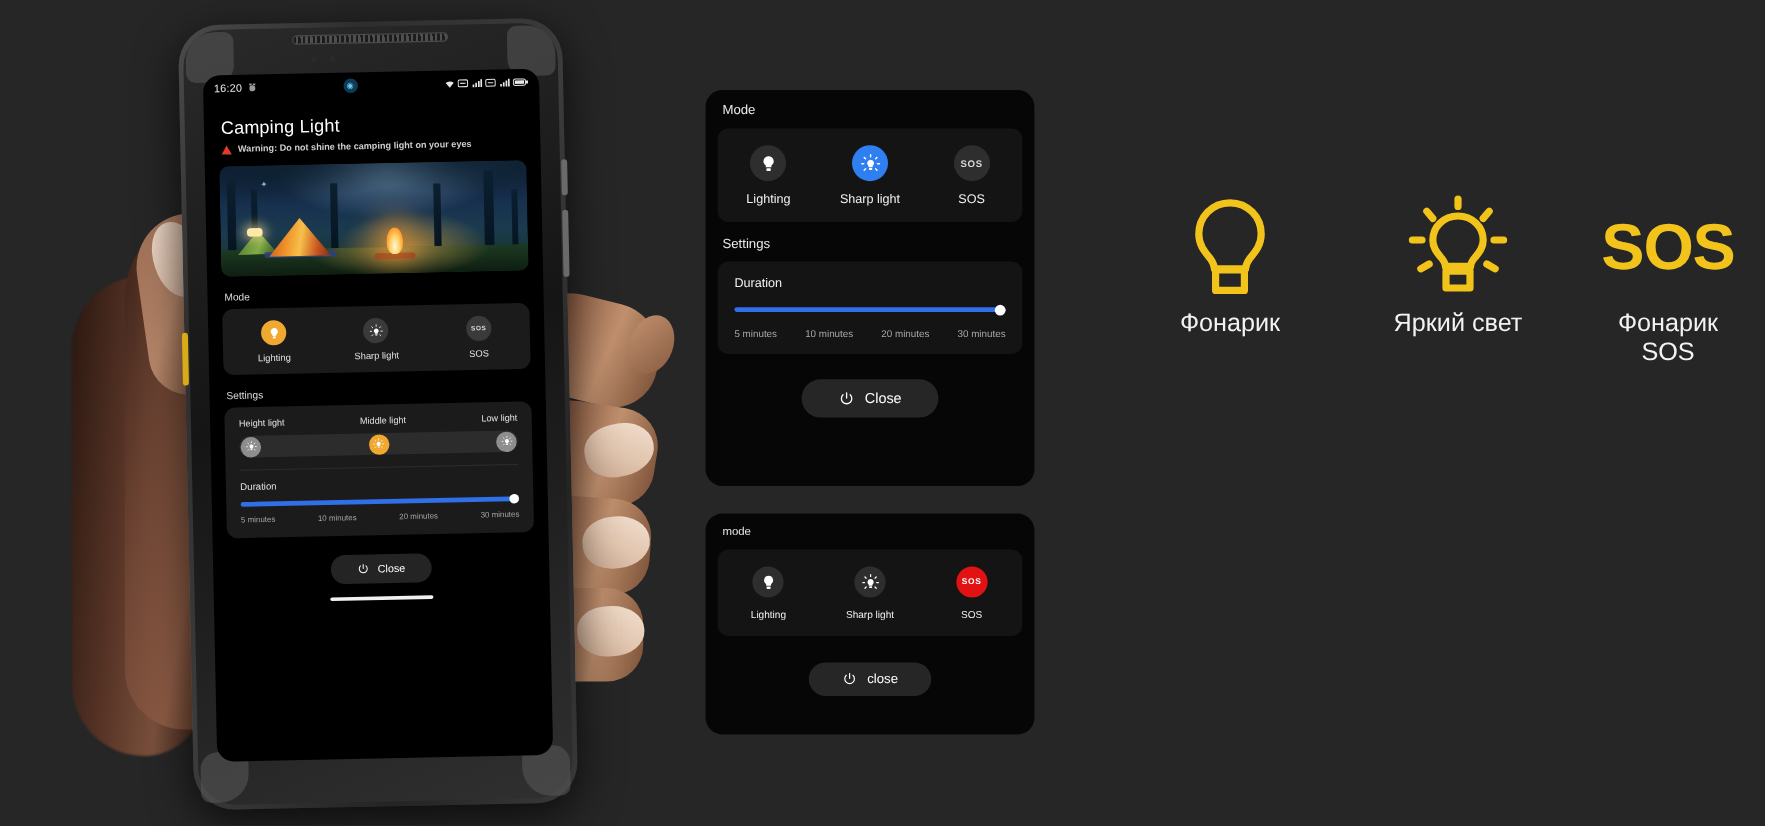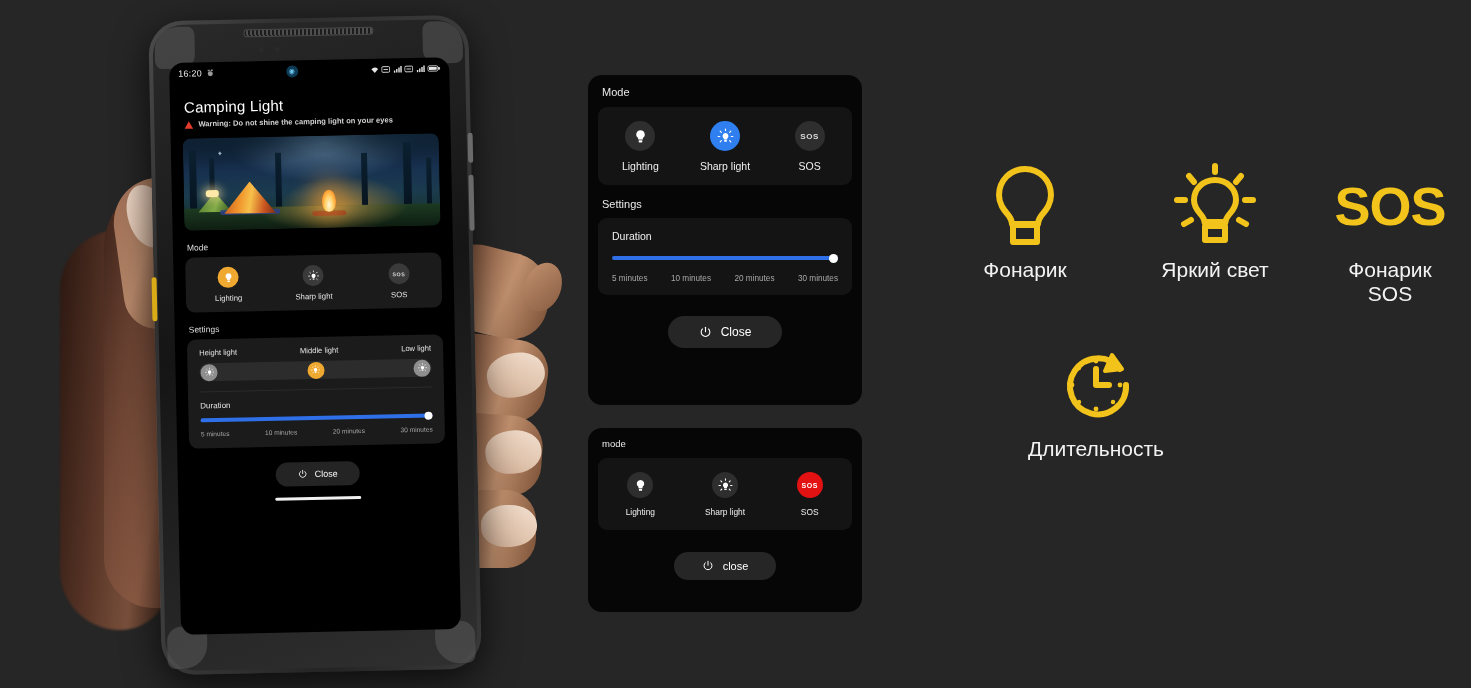--- a/index.html
+++ b/index.html
@@ -634,33 +634,16 @@
       <div class="legend-item">
         <div class="li-glyph">
           <span class="sos-big">SOS</span>
         </div>
         <div class="li-label" style="white-space:pre-line;">Фонарик
 SOS</div>
       </div>
     </div>
 
     <div class="legend-row row2">
-      <div class="legend-item">
-        <div class="li-glyph">
-          <svg width="84" height="84" viewBox="0 0 84 84" fill="none" stroke="#f2c31a" stroke-width="6" stroke-linecap="round" stroke-linejoin="round">
-            <path d="M66 26a28 28 0 1 0 6 16"></path>
-            <path d="M58 12l10 14-17 2z" fill="#f2c31a" stroke="#f2c31a" stroke-width="4"></path>
-            <path d="M42 26v16h13"></path>
-            <circle cx="42" cy="18" r="2.4" fill="#f2c31a" stroke="none"></circle>
-            <circle cx="42" cy="66" r="2.4" fill="#f2c31a" stroke="none"></circle>
-            <circle cx="18" cy="42" r="2.4" fill="#f2c31a" stroke="none"></circle>
-            <circle cx="66" cy="42" r="2.4" fill="#f2c31a" stroke="none"></circle>
-            <circle cx="25" cy="25" r="2.2" fill="#f2c31a" stroke="none"></circle>
-            <circle cx="25" cy="59" r="2.2" fill="#f2c31a" stroke="none"></circle>
-            <circle cx="59" cy="59" r="2.2" fill="#f2c31a" stroke="none"></circle>
-          </svg>
-        </div>
-        <div class="li-label">Длительность</div>
-      </div>
     </div>
   </div>
 
 </div>
 
 </body></html>

